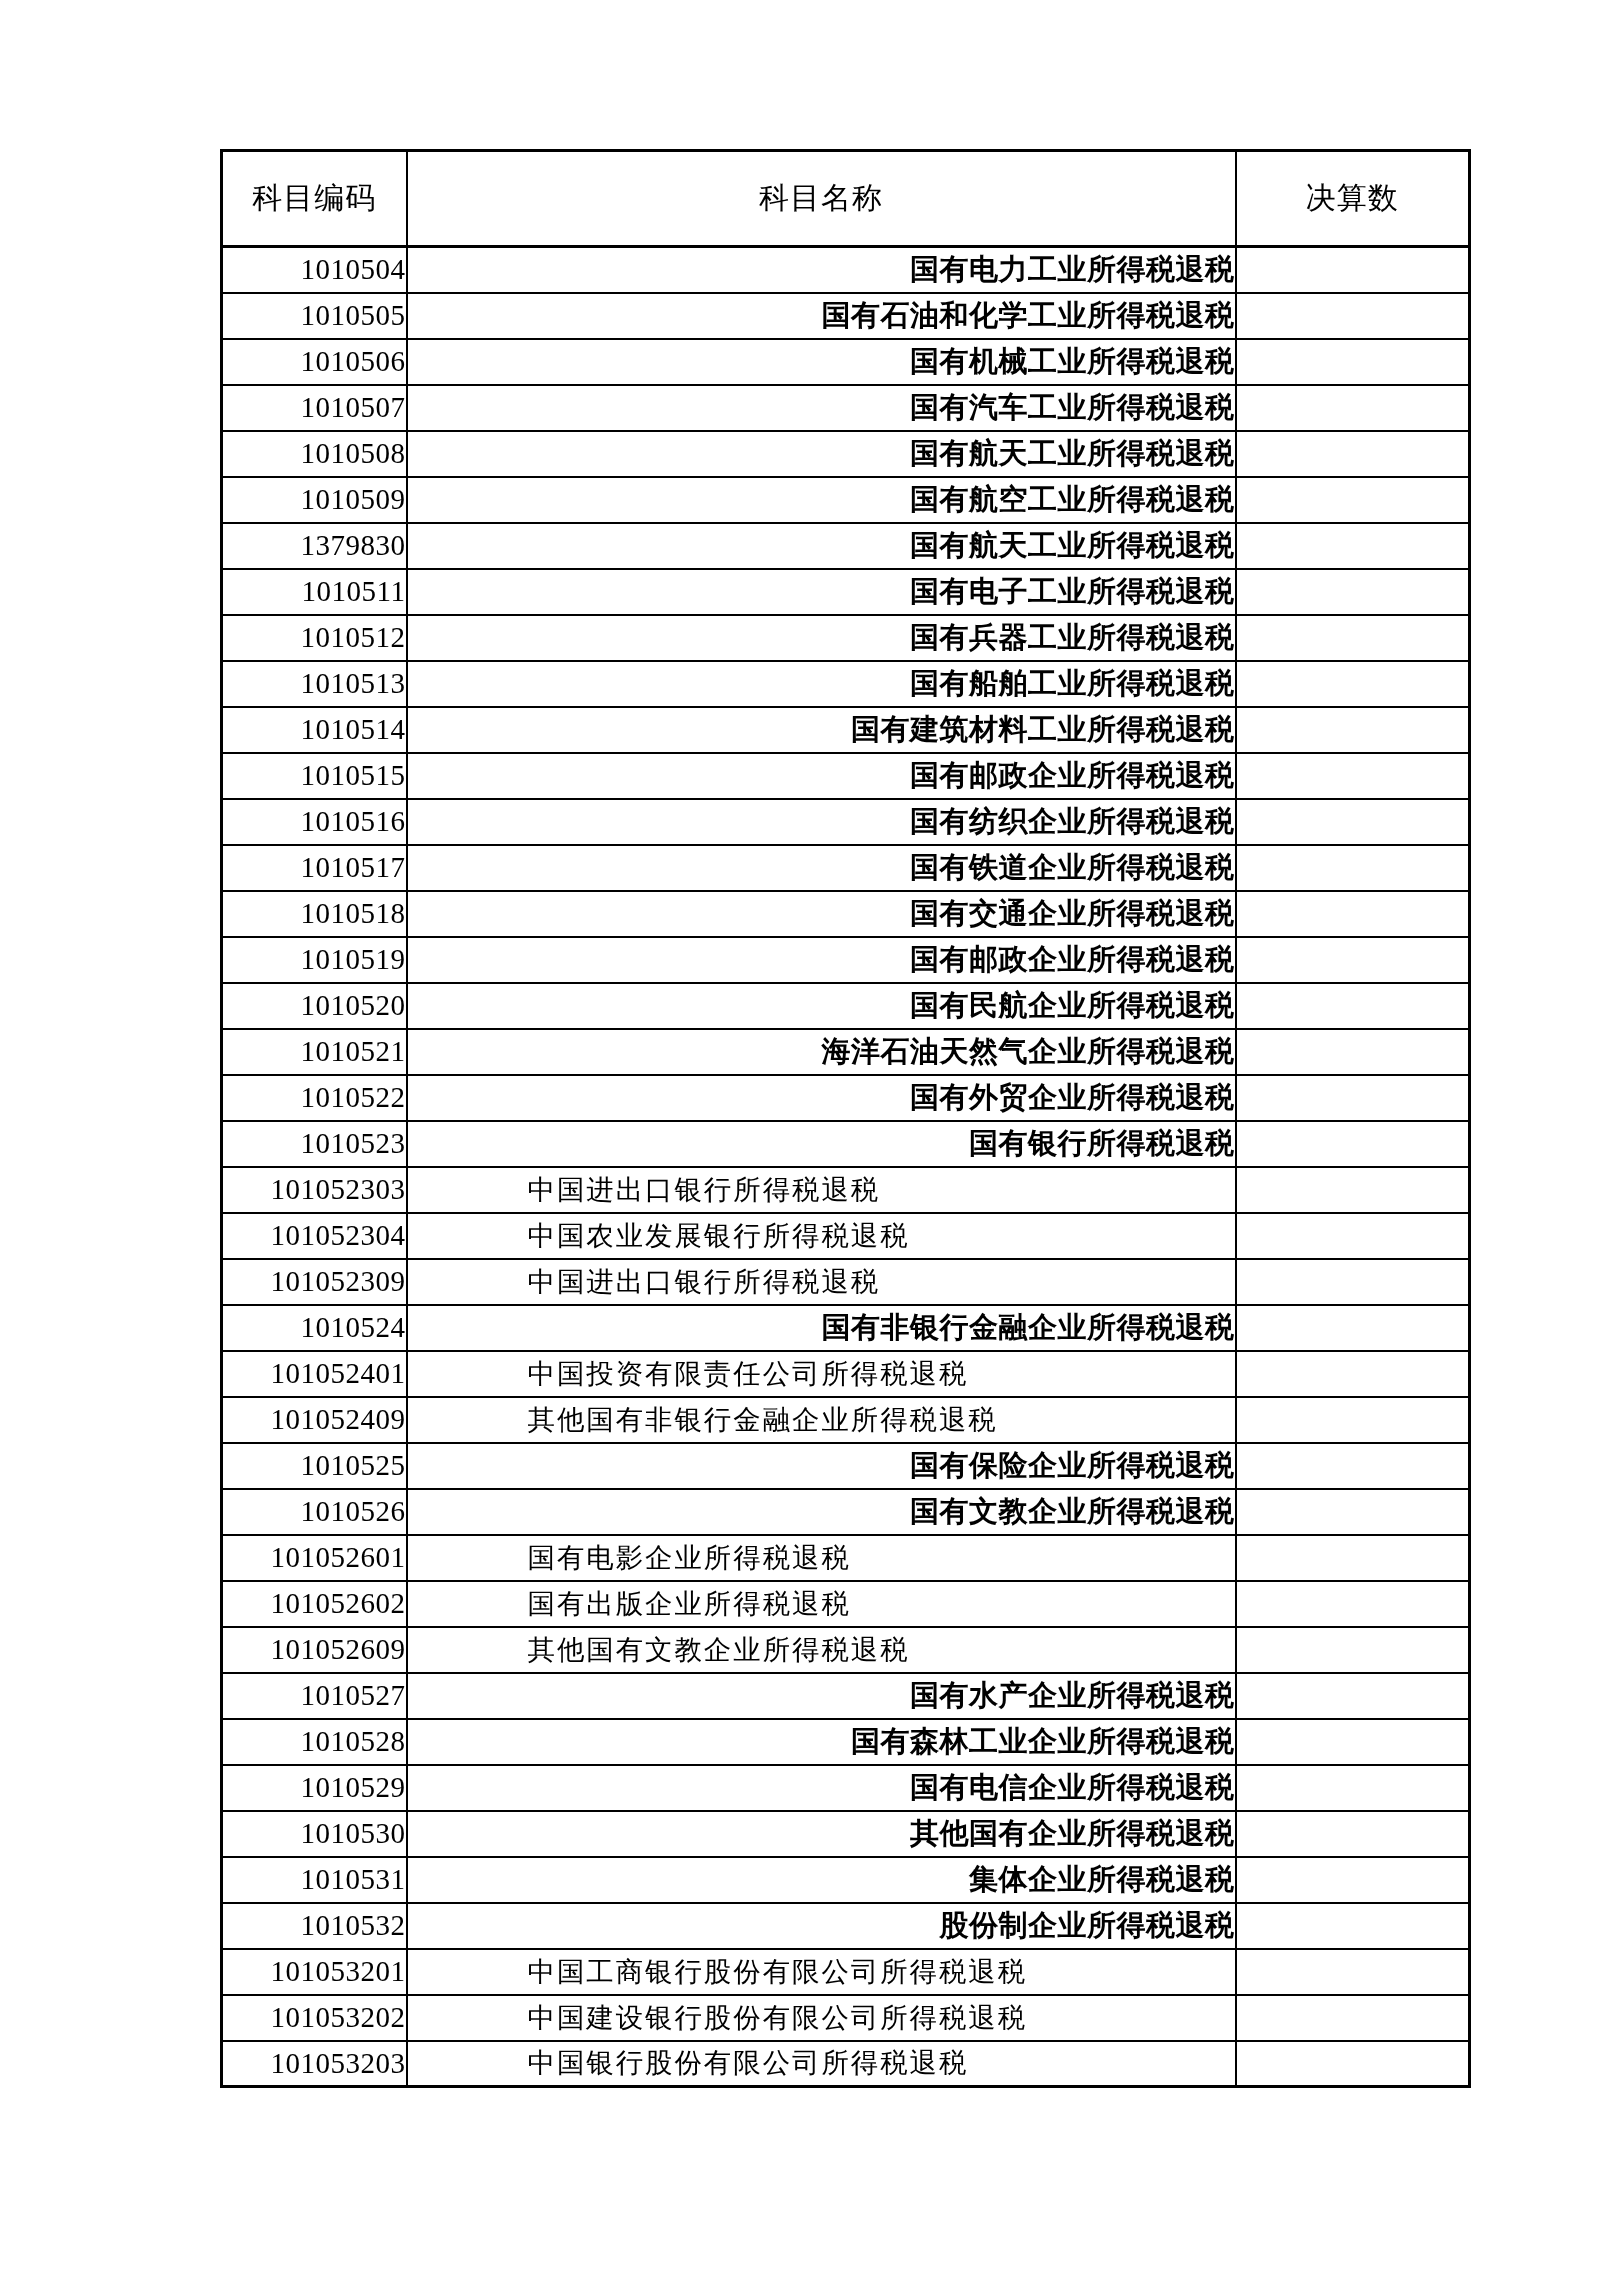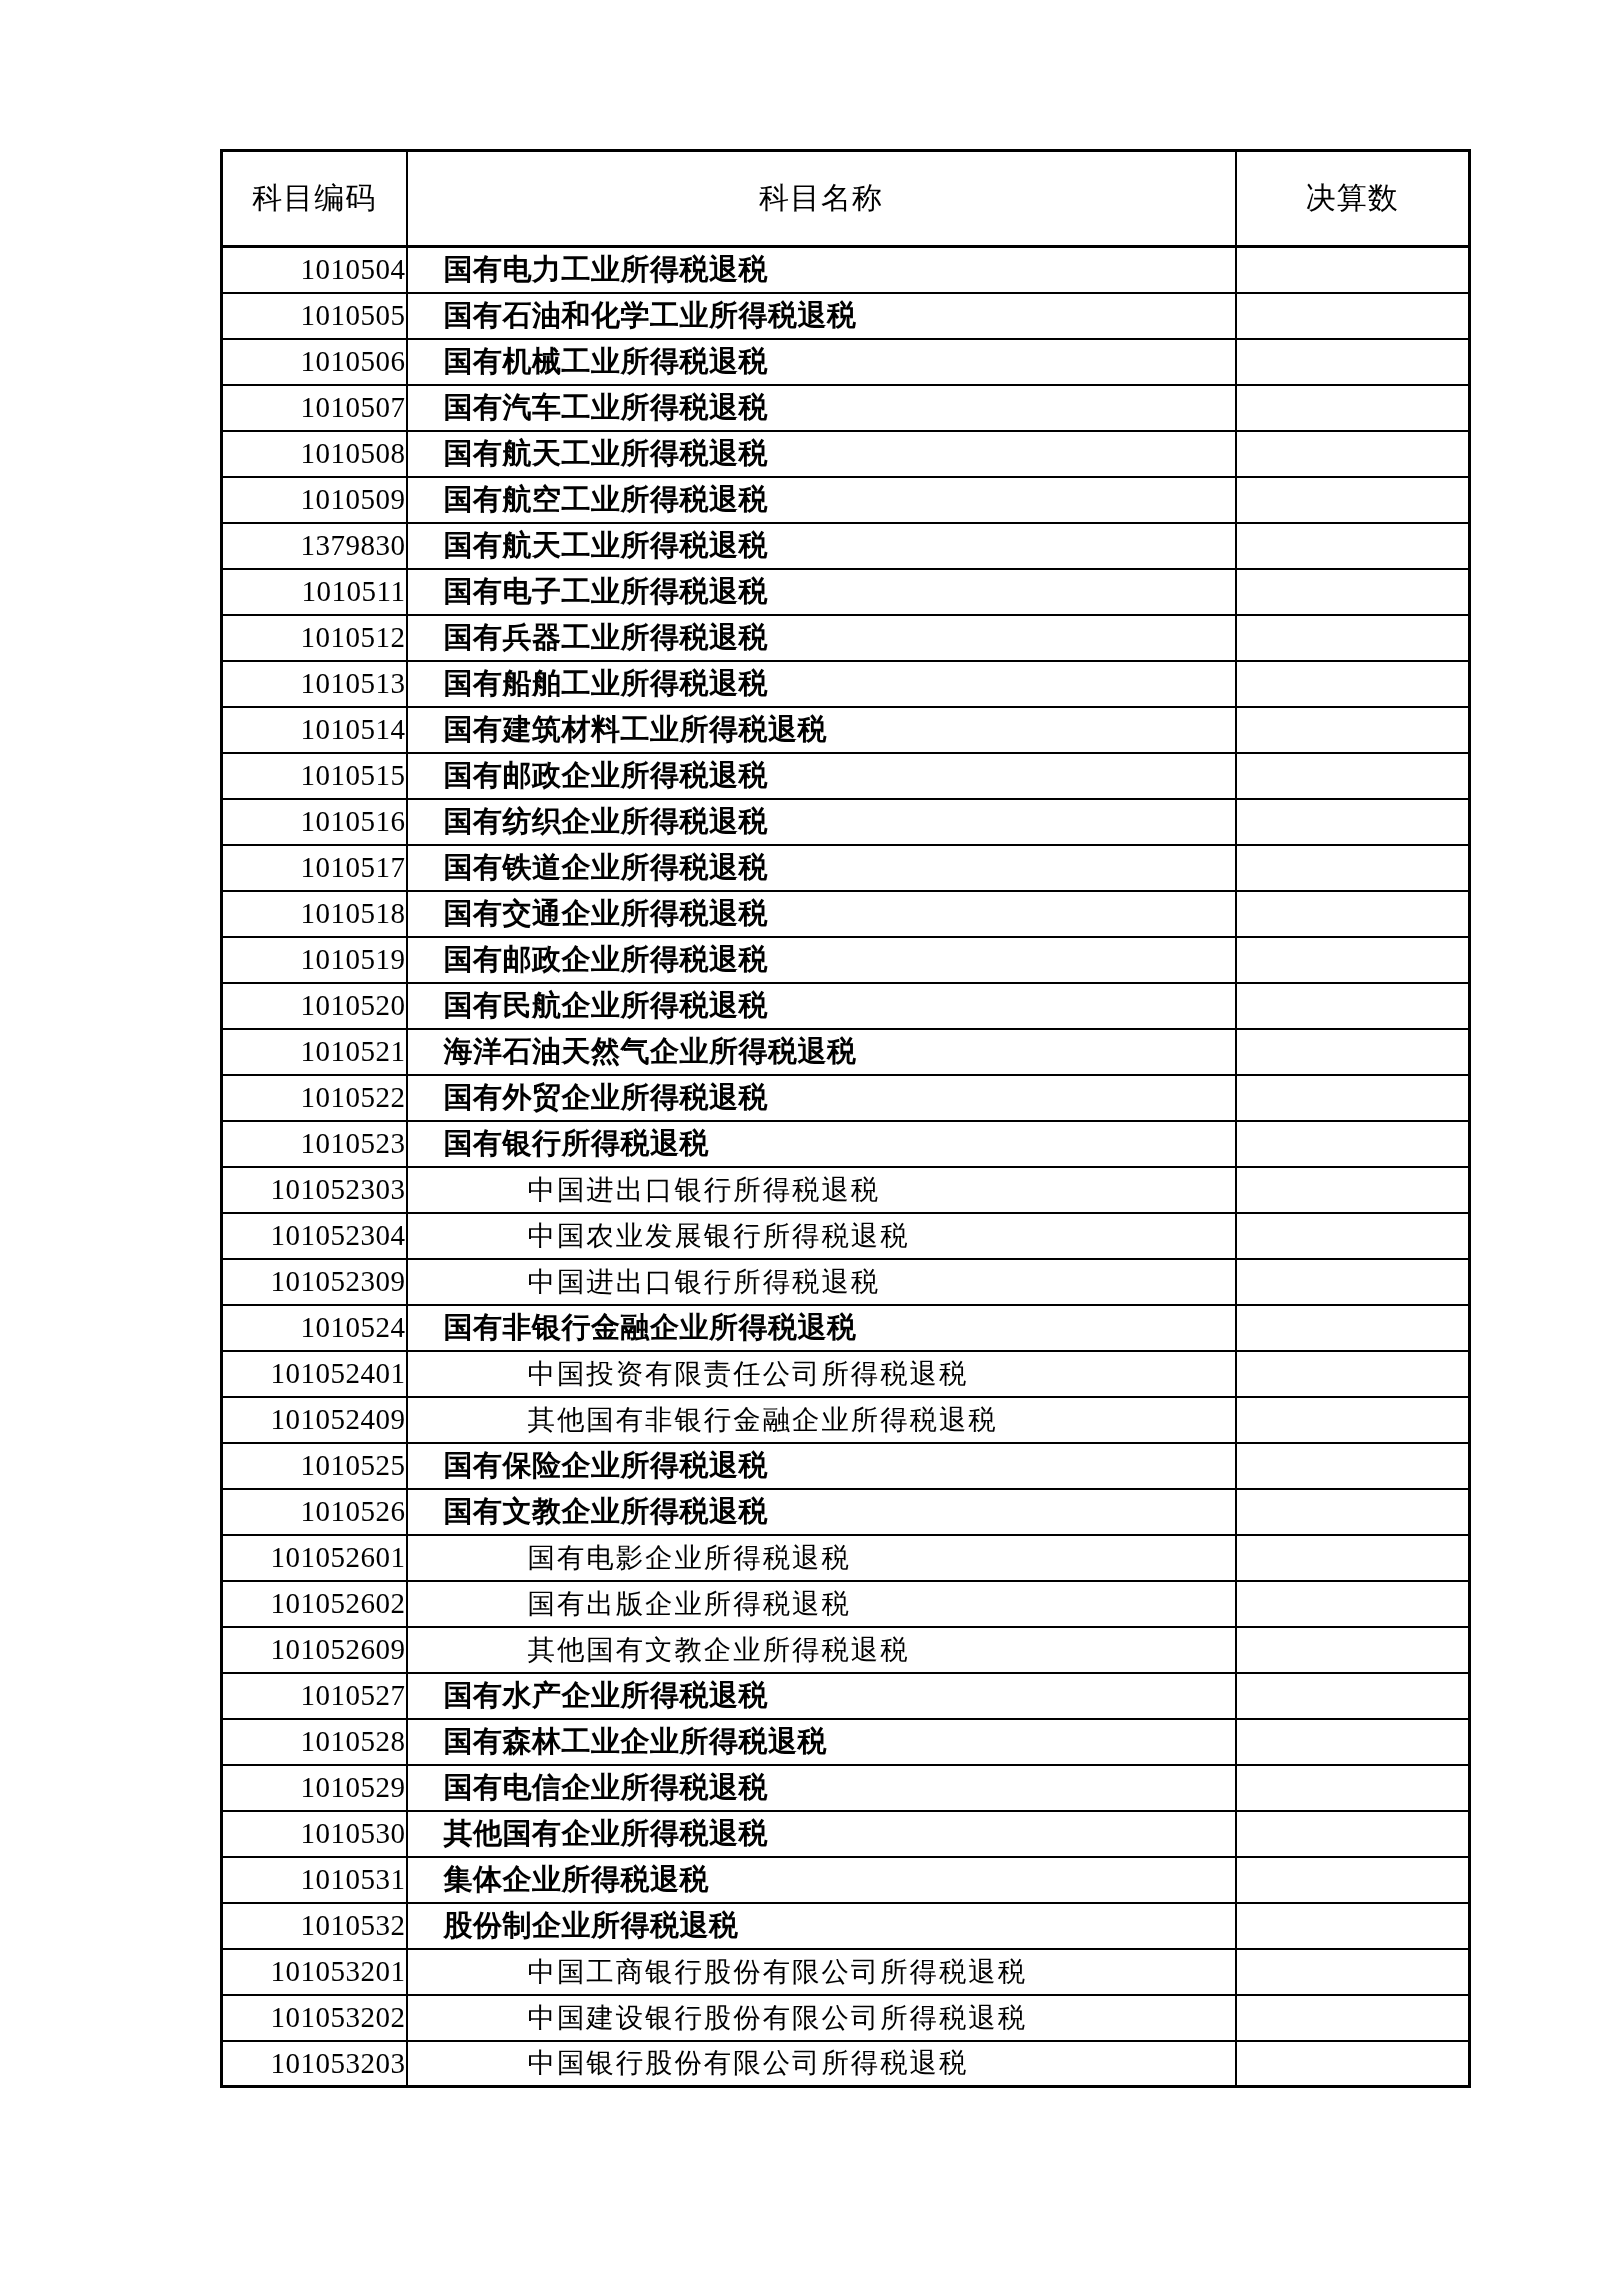--- a/index.html
+++ b/index.html
@@ -60,20 +60,21 @@
     font-family: "Liberation Serif", "DejaVu Serif", serif;
     text-align: right;
   }
   td.cell-name { text-align: left; }
   td.cell-name.parent {
     font-weight: bold;
     font-size: 29px;
     letter-spacing: 0.5px;
     padding-left: 36px;
     font-family: "Liberation Sans", "DejaVu Sans", sans-serif;
+    text-align: right;
   }
   td.cell-name.child {
     font-weight: normal;
     font-size: 27.4px;
     letter-spacing: 2px;
     padding-left: 120px;
     font-family: "Liberation Serif", "DejaVu Serif", serif;
   }
   td.cell-amount {
     font-size: 29px;

